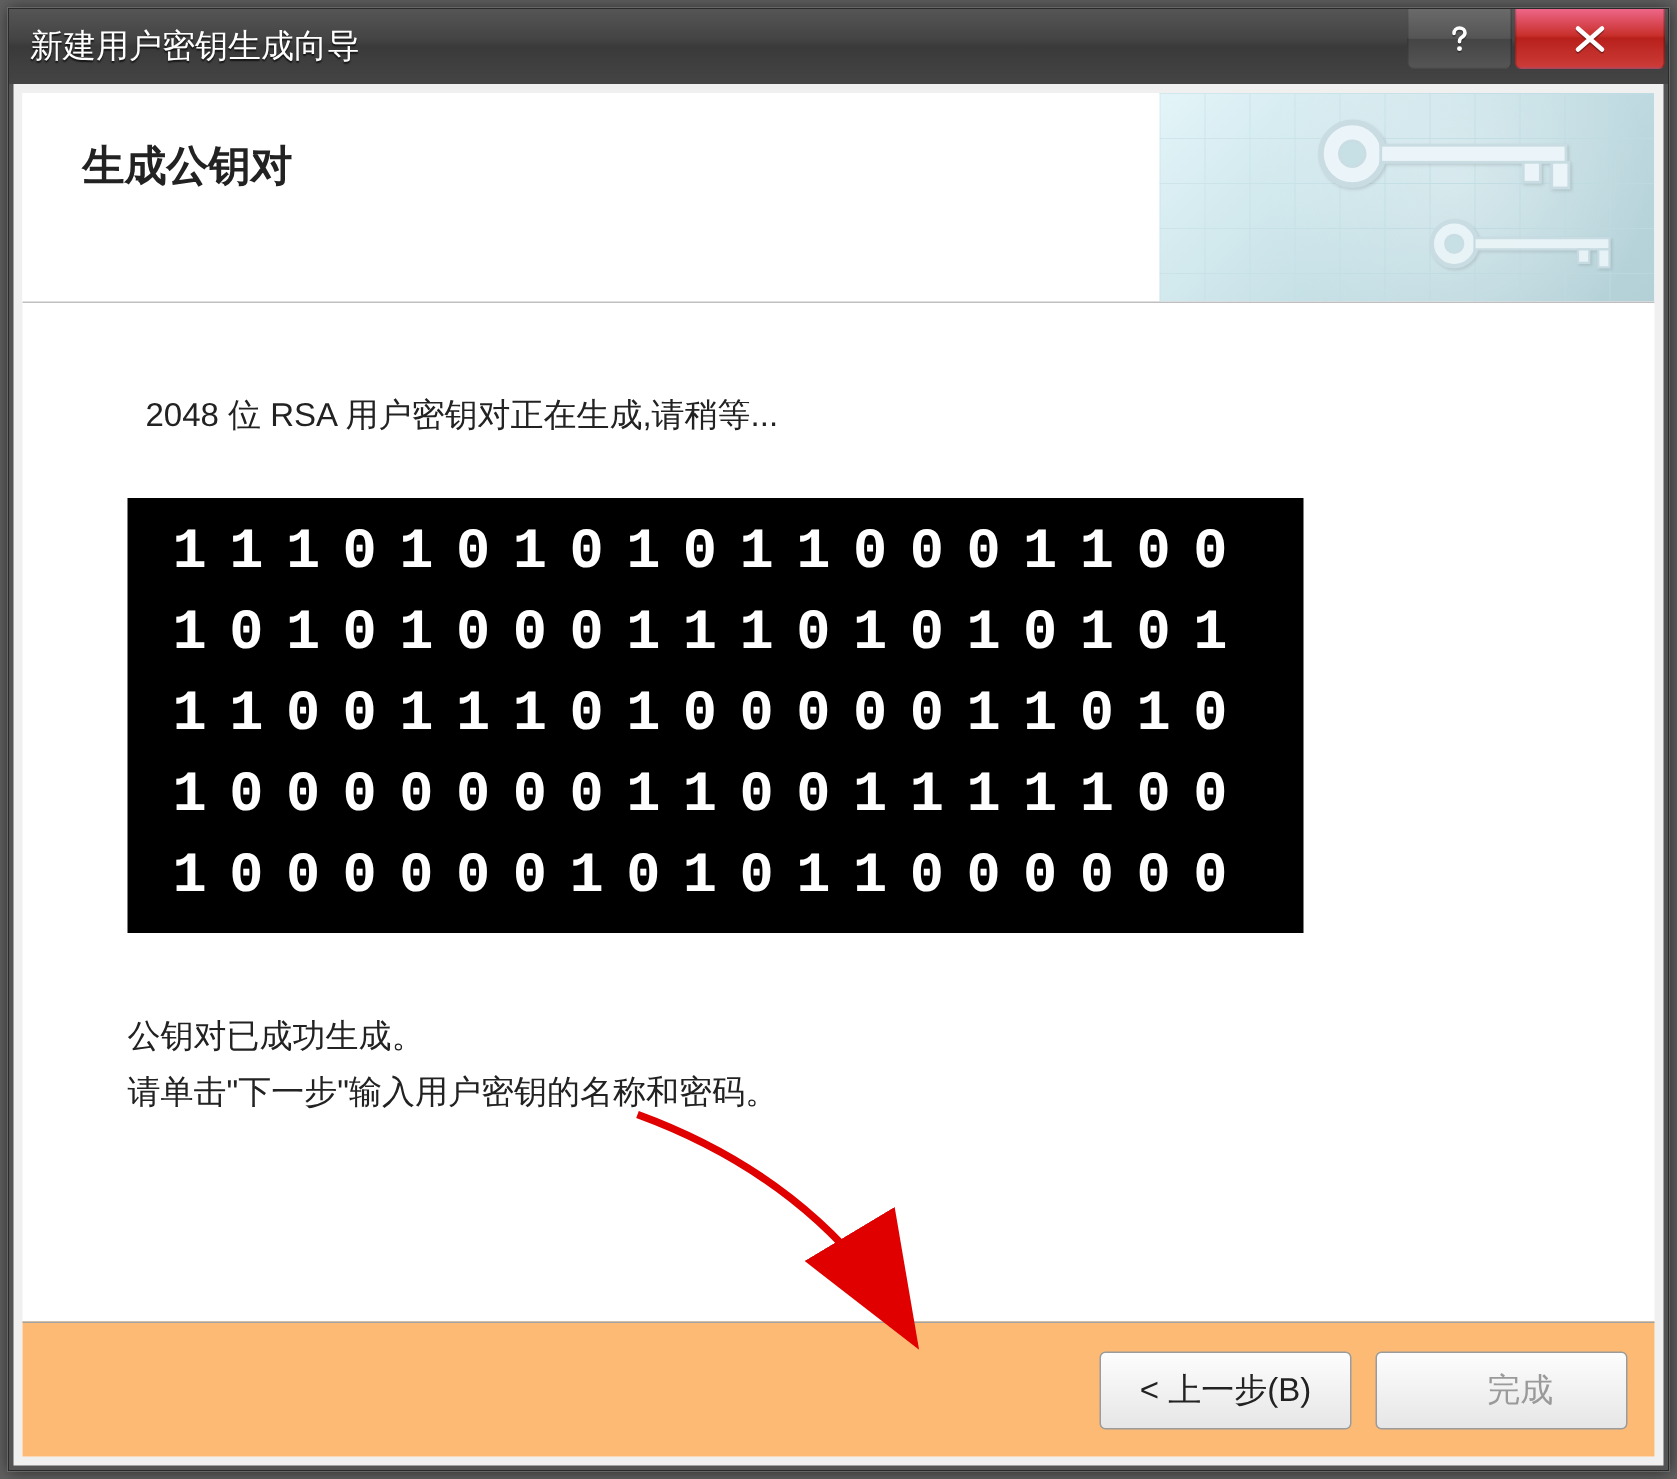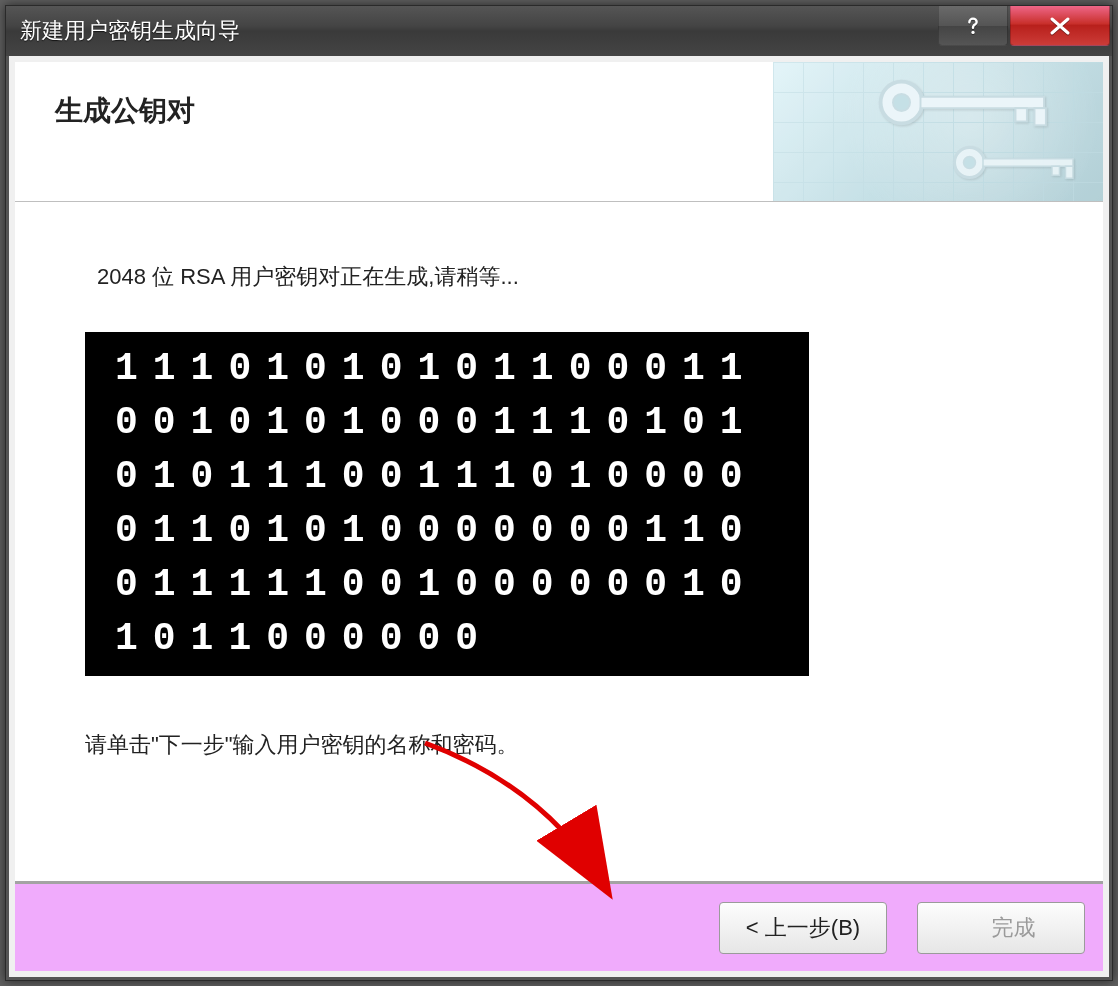--- a/index.html
+++ b/index.html
@@ -131,41 +131,41 @@
   .status-line { margin-bottom: 40px; margin-left: 12px; }
   .binary-display {
     background: #000;
     color: #fff;
     font-family: "Consolas", "Courier New", monospace;
     font-size: 38px;
     font-weight: bold;
     letter-spacing: 15px;
     line-height: 54px;
     padding: 10px 16px 10px 30px;
-    width: 724px;
+    width: 784px;
     word-break: break-all;
   }
   .result-msg { margin-top: 50px; line-height: 1.7; }
 
   .arrow-overlay {
     position: absolute;
     left: 390px;
     top: 535px;
     pointer-events: none;
   }
 
   .footer {
     height: 90px;
-    background: #f0abfc;
-    border-top: 3px solid #a3a3a3;
+    background: #fdba74;
+    border-top: 1px solid #a3a3a3;
     display: flex;
     align-items: center;
     justify-content: flex-end;
     padding: 0 18px;
-    gap: 30px;
+    gap: 16px;
   }
   .btn {
     min-width: 168px;
     height: 52px;
     font-size: 22px;
     background: linear-gradient(to bottom, #fdfdfd, #e6e6e6);
     border: 1px solid #9b9b9b;
     border-radius: 4px;
     color: #222;
     cursor: pointer;
@@ -225,20 +225,21 @@
         </div>
         <div class="header-title">生成公钥对</div>
       </div>
 
       <div class="content">
         <div class="status-line">2048 位 RSA 用户密钥对正在生成,请稍等...</div>
 
         <div class="binary-display">11101010101100011001010100011101010101110011101000001101010000000110011111001000000101011000000</div>
 
         <div class="result-msg">
+          <div>公钥对已成功生成。</div>
           <div>请单击"下一步"输入用户密钥的名称和密码。</div>
         </div>
 
         <svg class="arrow-overlay" width="240" height="170">
           <defs>
             <marker id="ah" markerWidth="18" markerHeight="14" refX="15" refY="7" orient="auto">
               <polygon points="0,0 18,7 0,14" fill="#e00000"></polygon>
             </marker>
           </defs>
           <path d="M 20 6 Q 140 50 200 150" stroke="#e00000" stroke-width="5" fill="none" marker-end="url(#ah)"></path>

